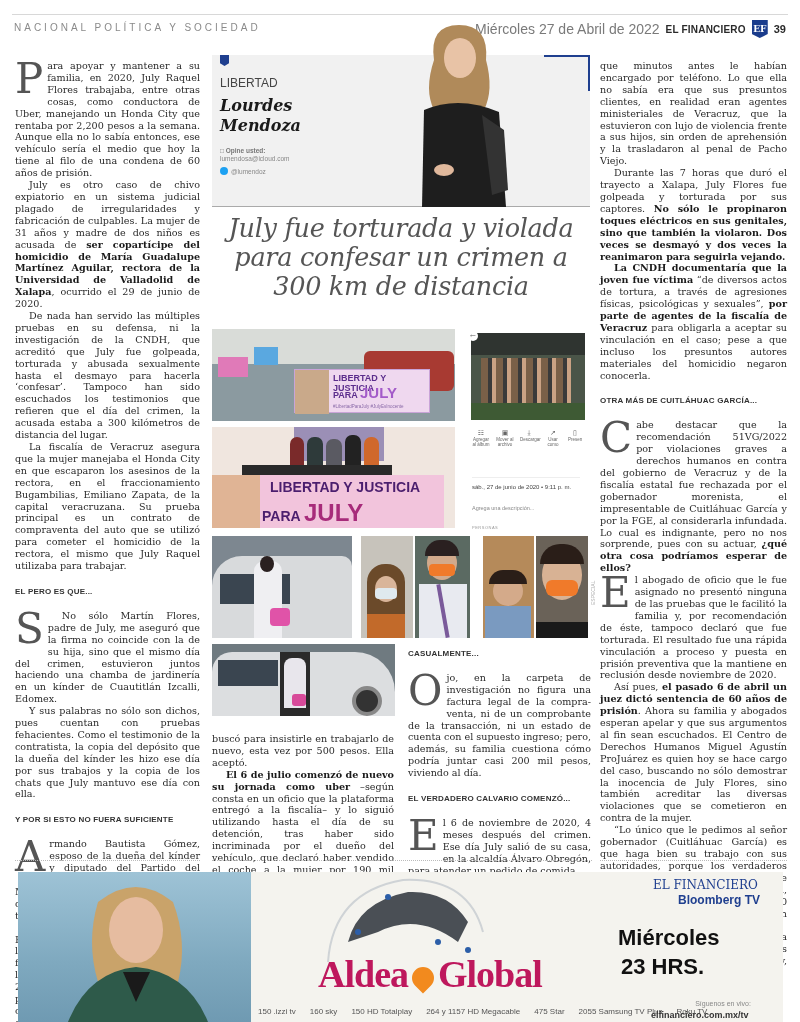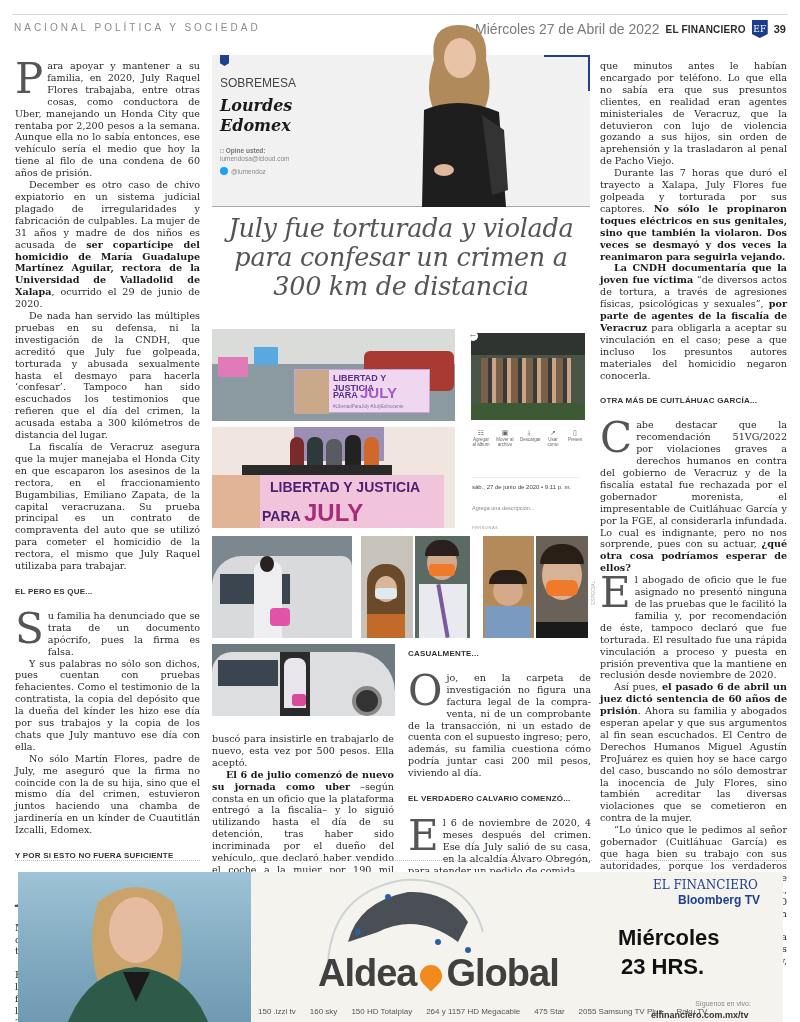--- a/index.html
+++ b/index.html
@@ -3,21 +3,21 @@
 <meta charset="utf-8">
 <style>
   * { box-sizing: border-box; margin: 0; padding: 0; }
   html, body { width: 800px; height: 1022px; background: #fff; overflow: hidden; }
   body { position: relative; font-family: "DejaVu Serif", serif; color: #2a2a2a; }
   .header-rule { position: absolute; left: 12px; right: 12px; top: 14px; border-top: 1px solid #d8d8d8; }
   .section-label { position: absolute; left: 14px; top: 22px; font-family: "Liberation Sans", sans-serif; font-size: 10px; letter-spacing: 3px; color: #8a8a8a; }
   .masthead { position: absolute; right: 14px; top: 20px; display: flex; align-items: center; gap: 6px; font-family: "Liberation Sans", sans-serif; }
   .masthead .date { font-size: 14px; color: #7a7a7a; }
   .masthead .brand { font-size: 10px; font-weight: bold; color: #2a2a2a; letter-spacing: 0.2px; }
-  .ef-badge { width: 16px; height: 18px; background: #1a3c8c; color: #fff; font-family: "DejaVu Serif", serif; font-size: 9px; font-weight: normal; display: flex; align-items: center; justify-content: center; clip-path: polygon(0 0,100% 0,100% 78%,50% 100%,0 78%); }
+  .ef-badge { width: 16px; height: 18px; background: #1a3c8c; color: #fff; font-family: "DejaVu Serif", serif; font-size: 9px; font-weight: bold; display: flex; align-items: center; justify-content: center; clip-path: polygon(0 0,100% 0,100% 78%,50% 100%,0 78%); }
   .masthead .page { font-size: 11px; font-weight: bold; color: #2a2a2a; }
 
   .col { position: absolute; font-size: 9.6px; line-height: 11.9px; text-align: justify; hyphens: auto; }
   .col p { text-indent: 14px; }
   .col p.noindent { text-indent: 0; }
   .col b { font-weight: bold; color: #1a1a1a; }
   .dropcap { float: left; font-size: 42px; line-height: 36px; color: #555; margin: 1px 4px 0 0; font-family: "DejaVu Serif", serif; }
   .subhead { font-family: "Liberation Sans", sans-serif; font-weight: bold; font-size: 8px; letter-spacing: 0.2px; color: #333; margin: 14px 0 12px; text-indent: 0; }
   .col1 { left: 15px; top: 60px; width: 185px; }
   .col3 { left: 600px; top: 60px; width: 187px; }
@@ -38,21 +38,21 @@
   .tw-icon { width: 8px; height: 8px; border-radius: 50%; background: #1da1f2; display: inline-block; }
   .author-photo { position: absolute; left: 192px; top: -35px; width: 110px; height: 187px; }
 
   .headline { position: absolute; left: 212px; top: 214px; width: 378px; text-align: center; font-family: "DejaVu Serif", serif; font-style: italic; font-size: 25.5px; line-height: 29px; color: #555; font-weight: normal; letter-spacing: -0.3px; }
 
   .photo { position: absolute; overflow: hidden; }
 
   .ad { position: absolute; left: 18px; top: 872px; width: 765px; height: 150px; background: #f4f3ee; }
   .ad-left { position: absolute; left: 0; top: 0; width: 233px; height: 150px; background: linear-gradient(180deg,#9ec3d6 0%,#7fa9bf 60%,#6f9ab2 100%); overflow: hidden; }
   .ad-anchor { position: absolute; left: 22px; top: 104px; font-family: "Liberation Sans", sans-serif; font-size: 20px; color: #fff; text-shadow: 0 1px 2px rgba(0,0,0,.4); }
-  .ad-show { position: absolute; left: 300px; top: 80px; font-family: Liberation Sans, sans-serif; font-weight: bold; font-size: 38px; color: #404040; letter-spacing: -1px; }
+  .ad-show { position: absolute; left: 300px; top: 80px; font-family: Liberation Serif, serif; font-weight: bold; font-size: 38px; color: #be185d; letter-spacing: -1px; }
   .ad-pin { display: inline-block; width: 22px; height: 22px; background: #f28a1e; border-radius: 50% 50% 50% 0; transform: rotate(-45deg); margin: 0 4px; vertical-align: middle; }
   .ad-brand { position: absolute; left: 635px; top: 6px; font-family: "DejaVu Serif", serif; font-size: 12px; color: #1f3f8f; }
   .ad-brand2 { position: absolute; left: 660px; top: 21px; font-family: "Liberation Sans", sans-serif; font-weight: bold; font-size: 12px; color: #1f3f8f; }
   .ad-day { position: absolute; left: 600px; top: 53px; font-family: "Liberation Sans", sans-serif; font-weight: bold; font-size: 22px; color: #111; }
   .ad-time { position: absolute; left: 603px; top: 82px; font-family: "Liberation Sans", sans-serif; font-weight: 900; font-size: 22px; color: #111; }
   .ad-channels { position: absolute; left: 240px; top: 135px; display: flex; gap: 14px; font-family: "Liberation Sans", sans-serif; font-size: 8px; color: #555; white-space: nowrap; }
   .ad-follow { position: absolute; left: 650px; top: 128px; font-family: "Liberation Sans", sans-serif; font-size: 7px; color: #888; text-align: center; width: 110px; }
   .ad-url { position: absolute; left: 633px; top: 138px; font-family: "Liberation Sans", sans-serif; font-size: 9px; font-weight: bold; color: #333; }
 </style>
 </head>
@@ -62,37 +62,37 @@
 <div class="section-label">NACIONAL POLÍTICA Y SOCIEDAD</div>
 <div class="masthead">
   <span class="date">Miércoles 27 de Abril de 2022</span>
   <span class="brand">EL FINANCIERO</span>
   <span class="ef-badge">EF</span>
   <span class="page">39</span>
 </div>
 
 <div class="col col1">
   <p class="noindent"><span class="dropcap">P</span><span>ara apoyar y mantener a su familia, en 2020, July Raquel Flores trabajaba, entre otras cosas, como conductora de Uber, manejando un Honda City que rentaba por 2,200 pesos a la semana. Aunque ella no lo sabía entonces, ese vehículo sería el medio que hoy la tiene al filo de una condena de 60 años de prisión.</span></p>
-  <p><span>December es otro caso de chivo expiatorio en un sistema judicial plagado de irregularidades y fabricación de culpables. La mujer de 31 años y madre de dos niños es acusada de </span><b>ser copartícipe del homicidio de María Guadalupe Martínez Aguilar, rectora de la Universidad de Valladolid de Xalapa</b><span>, ocurrido el 29 de junio de 2020.</span></p>
+  <p><span>July es otro caso de chivo expiatorio en un sistema judicial plagado de irregularidades y fabricación de culpables. La mujer de 31 años y madre de dos niños es acusada de </span><b>ser copartícipe del homicidio de María Guadalupe Martínez Aguilar, rectora de la Universidad de Valladolid de Xalapa</b><span>, ocurrido el 29 de junio de 2020.</span></p>
   <p>De nada han servido las múltiples pruebas en su defensa, ni la investigación de la CNDH, que acreditó que July fue golpeada, torturada y abusada sexualmente hasta el desmayo para hacerla ‘confesar’. Tampoco han sido escuchados los testimonios que refieren que el día del crimen, la acusada estaba a 300 kilómetros de distancia del lugar.</p>
   <p>La fiscalía de Veracruz asegura que la mujer manejaba el Honda City en que escaparon los asesinos de la rectora, en el fraccionamiento Bugambilias, Emiliano Zapata, de la capital veracruzana. Su prueba principal es un contrato de compraventa del auto que se utilizó para cometer el homicidio de la rectora, el mismo que July Raquel utilizaba para trabajar.</p>
   <div class="subhead">EL PERO ES QUE...</div>
-  <p class="noindent"><span class="dropcap">S</span><span>u familia ha denunciado que se trata de un documento apócrifo, pues la firma es falsa.</span></p>
+  <p class="noindent"><span class="dropcap">S</span></p>
+  <p>No sólo Martín Flores, padre de July, me aseguró que la firma no coincide con la de su hija, sino que el mismo día del crimen, estuvieron juntos haciendo una chamba de jardinería en un kínder de Cuautitlán Izcalli, Edomex.</p>
   <p>Y sus palabras no sólo son dichos, pues cuentan con pruebas fehacientes. Como el testimonio de la contratista, la copia del depósito que la dueña del kínder les hizo ese día por sus trabajos y la copia de los chats que July mantuvo ese día con ella.</p>
-  <p>No sólo Martín Flores, padre de July, me aseguró que la firma no coincide con la de su hija, sino que el mismo día del crimen, estuvieron juntos haciendo una chamba de jardinería en un kínder de Cuautitlán Izcalli, Edomex.</p>
   <div class="subhead">Y POR SI ESTO NO FUERA SUFICIENTE</div>
   <p class="noindent"><span class="dropcap">A</span><span>rmando Bautista Gómez, esposo de la dueña del kínder y diputado del Partido del Trabajo en el Estado de México, también corroboró, en otro documento, que July estuvo trabajando ese día en la escuela.</span></p>
   <p><span>El auto, propiedad de Everardo Rodríguez Gordillo, era </span><i>ruleteado</i><span> por la joven para sacar los gastos de su familia, completando las labores con la venta de comida. Pero en mayo de 2020 dejó de trabajarlo, pues ya no podía costear el gasto de la renta. No obstante, en julio de ese año, poco después del asesinato de la rectora, el dueño la</span></p>
 </div>
 
 <div class="author-box">
   <div class="tag"></div>
   <div class="corner"></div>
-  <div class="section">SOBREMESA</div>
-  <div class="name"><span>Lourdes</span><br><span>Edomex</span></div>
+  <div class="section">LIBERTAD</div>
+  <div class="name"><span>Lourdes</span><br><span>Mendoza</span></div>
   <div class="opine"><span>□ </span><span>Opine usted:</span></div>
   <div class="email">lumendosa@icloud.com</div>
   <div class="twitter">
       <span class="tw-icon"></span>
       <span>@lumendoz</span>
     </div>
   <svg class="author-photo" viewBox="0 0 110 187">
     <path d="M30 40 Q25 5 55 5 Q85 5 82 40 Q90 70 80 90 L30 90 Q20 70 30 40Z" fill="#b08a5a"></path>
     <ellipse cx="56" cy="38" rx="16" ry="20" fill="#e8c3a6"></ellipse>
     <path d="M20 90 Q55 75 95 92 L102 187 L18 187Z" fill="#1e1e1e"></path>
@@ -200,21 +200,21 @@
   <p><b>El 6 de julio comenzó de nuevo su jornada como uber</b><span> –según consta en un oficio que la plataforma entregó a la fiscalía– y lo siguió utilizando hasta el día de su detención, tras haber sido incriminada por el dueño del vehículo, que declaró haber vendido el coche a la mujer por 190 mil pesos, medio año antes.</span></p>
 </div>
 <div class="col col2b">
   <div class="subhead" style="margin-top:0">CASUALMENTE...</div>
   <p class="noindent"><span class="dropcap">O</span><span>jo, en la carpeta de investigación no figura una factura legal de la compra-venta, ni de un comprobante de la transacción, ni un estado de cuenta con el supuesto ingreso; pero, además, su familia cuestiona cómo podría juntar casi 200 mil pesos, viviendo al día.</span></p>
   <div class="subhead">EL VERDADERO CALVARIO COMENZÓ...</div>
   <p class="noindent"><span class="dropcap">E</span><span>l 6 de noviembre de 2020, 4 meses después del crimen. Ese día July salió de su casa, en la alcaldía Álvaro Obregón, para atender un pedido de comida</span></p>
 </div>
 
 <div class="col col3">
-  <p class="noindent">que minutos antes le habían encargado por teléfono. Lo que ella no sabía era que sus presuntos clientes, en realidad eran agentes ministeriales de Veracruz, que la detuvieron con lujo de violencia gozando a sus hijos, sin orden de aprehensión y la trasladaron al penal de Pacho Viejo.</p>
+  <p class="noindent">que minutos antes le habían encargado por teléfono. Lo que ella no sabía era que sus presuntos clientes, en realidad eran agentes ministeriales de Veracruz, que la estuvieron con lujo de violencia frente a sus hijos, sin orden de aprehensión y la trasladaron al penal de Pacho Viejo.</p>
   <p><span>Durante las 7 horas que duró el trayecto a Xalapa, July Flores fue golpeada y torturada por sus captores. </span><b>No sólo le propinaron toques eléctricos en sus genitales, sino que también la violaron. Dos veces se desmayó y dos veces la reanimaron para seguirla vejando.</b></p>
   <p><b>La CNDH documentaría que la joven fue víctima</b><span> “de diversos actos de tortura, a través de agresiones físicas, psicológicas y sexuales”, </span><b>por parte de agentes de la fiscalía de Veracruz</b><span> para obligarla a aceptar su vinculación en el caso; pese a que incluso los presuntos autores materiales del homicidio negaron conocerla.</span></p>
   <div class="subhead">OTRA MÁS DE CUITLÁHUAC GARCÍA...</div>
   <p class="noindent"><span class="dropcap">C</span><span>abe destacar que la recomendación 51VG/2022 por violaciones graves a derechos humanos en contra del gobierno de Veracruz y de la fiscalía estatal fue rechazada por el gobernador morenista, el impresentable de Cuitláhuac García y por la FGE, al considerarla infundada. Lo cual es indignante, pero no nos sorprende, pues con su actuar, </span><b>¿qué otra cosa podríamos esperar de ellos?</b></p>
   <p class="noindent"><span class="dropcap">E</span><span>l abogado de oficio que le fue asignado no presentó ninguna de las pruebas que le facilitó la familia y, por recomendación de éste, tampoco declaró que fue torturada. El resultado fue una rápida vinculación a proceso y puesta en prisión preventiva que la mantiene en reclusión desde noviembre de 2020.</span></p>
   <p><span>Así pues, </span><b>el pasado 6 de abril un juez dictó sentencia de 60 años de prisión</b><span>. Ahora su familia y abogados esperan apelar y que sus argumentos al fin sean escuchados. El Centro de Derechos Humanos Miguel Agustín ProJuárez es quien hoy se hace cargo del caso, buscando no sólo demostrar la inocencia de July Flores, sino también acreditar las diversas violaciones que se cometieron en contra de la mujer.</span></p>
   <p>“Lo único que le pedimos al señor gobernador (Cuitláhuac García) es que haga bien su trabajo con sus autoridades, porque los verdaderos responsables andan fuera gozando de su libertad y mi hija ahorita, injustamente… (condenada a) 60 años”, lamentó el señor Martín Flores.</p>
   <p>¿En qué país estamos viviendo? La justicia, las fiscalías y autoridades nos están quedando a deber… hoy es July, ¿mañana quién?</p>
 </div>
 

